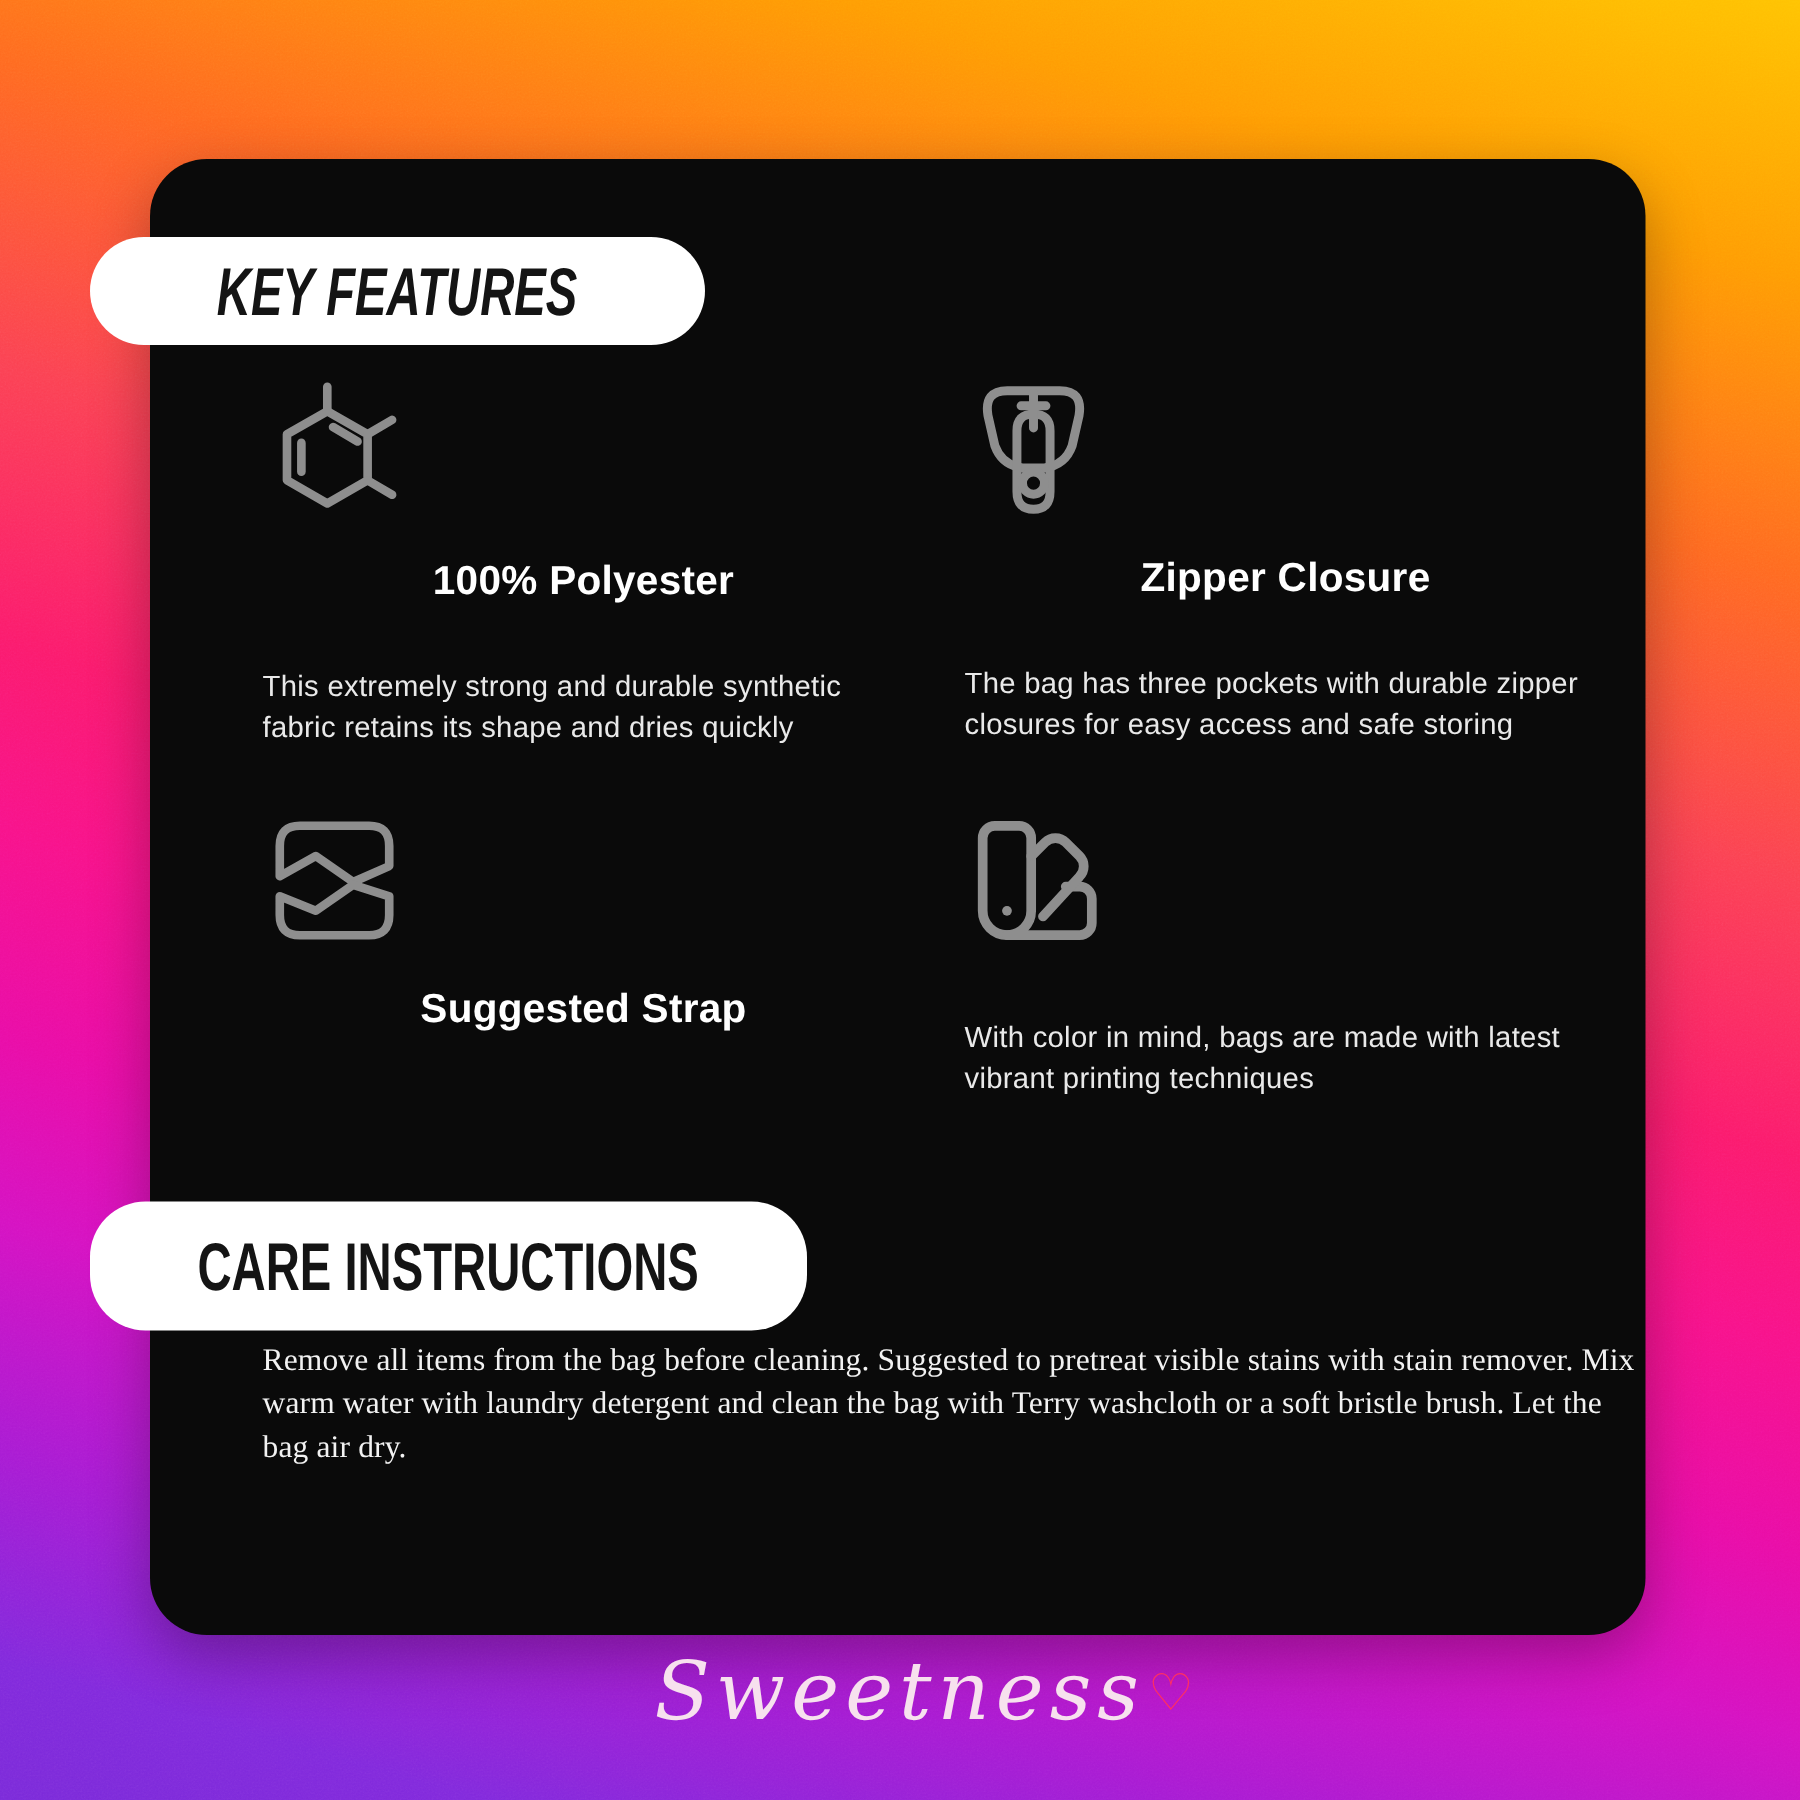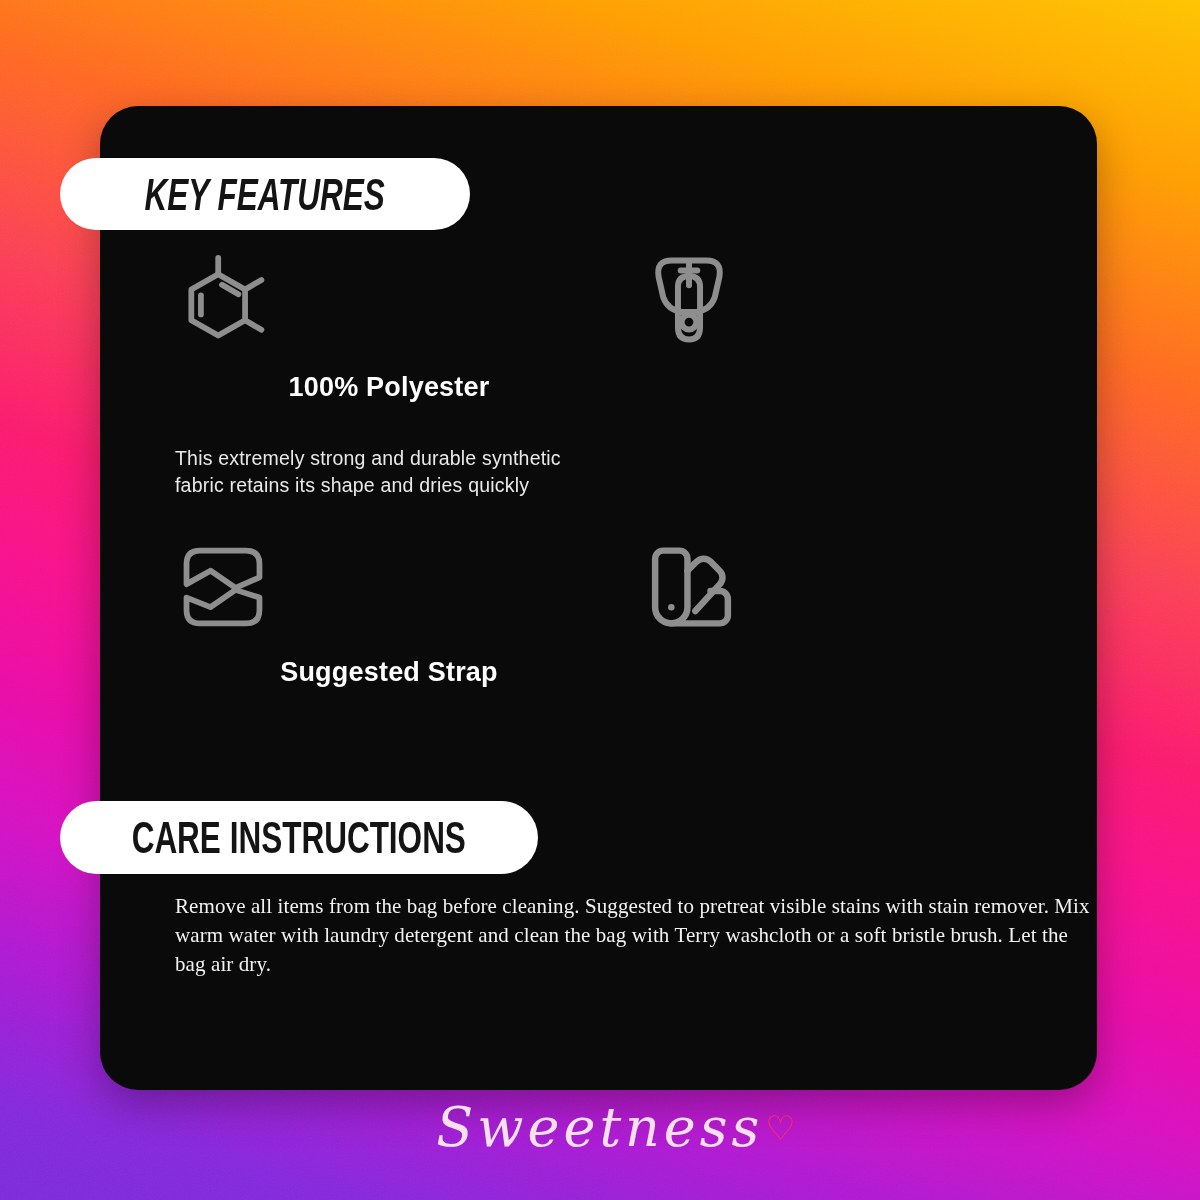--- a/index.html
+++ b/index.html
@@ -31,21 +31,21 @@
     position:absolute;left:100px;top:106px;width:997px;height:984px;
     background:var(--card-bg,#0a0a0a);border-radius:38px;
     box-shadow:0 14px 40px rgba(0,0,0,.30);
   }
 
   .pill{
     position:absolute;background:var(--pill-bg,#fff);display:flex;
     align-items:center;justify-content:center;z-index:3;
   }
   .pill-kf{left:60px;top:158px;width:410px;height:72px;border-radius:36px;font-style:italic;}
-  .pill-ci{left:60px;top:801px;width:478px;height:73px;border-radius:37px;}
+  .pill-ci{left:60px;top:801px;width:478px;height:86px;border-radius:37px;}
   .pill-text{
     font-weight:900;font-size:45px;color:var(--heading-text,#141414);
     letter-spacing:0px;transform:scaleX(.70);transform-origin:center;
     white-space:nowrap;line-height:1;
   }
 
   .feature{position:absolute;width:428px;z-index:2;}
   .f1{left:175px;top:252px;}
   .f2{left:643px;top:250px;}
   .f3{left:175px;top:537px;}
@@ -121,20 +121,22 @@
     <svg width="92" height="100" viewBox="0 0 100 100">
       <g class="stroke-icon" stroke-width="6.5">
         <path d="M 31 7 L 69 7 Q 86 7 83 25 L 78 47 Q 73 61 58 63 L 42 63 Q 27 61 22 47 L 17 25 Q 14 7 31 7 Z"></path>
         <path d="M 38 36 Q 38 24 50 24 Q 62 24 62 36 L 62 80 Q 62 93 50 93 Q 38 93 38 80 Z"></path>
         <line x1="50" y1="9" x2="50" y2="34"></line>
         <line x1="41" y1="18" x2="59" y2="18"></line>
         <circle cx="50" cy="74" r="8"></circle>
       </g>
     </svg>
   </span>
+  <h3>Zipper Closure</h3>
+  <p>The bag has three pockets with durable zipper closures for easy access and safe storing</p>
 </div>
 
 <div class="feature f3">
   <span class="icon">
     <svg width="96" height="100" viewBox="0 0 100 100">
       <g class="stroke-icon" stroke-width="6">
         <path d="M 12 47 L 12 26 Q 12 12 26 12 L 74 12 Q 88 12 88 26 L 88 40 L 63 51 L 37 33 Z"></path>
         <path d="M 12 61 L 37 71 L 63 53 L 88 61 L 88 74 Q 88 88 74 88 L 26 88 Q 12 88 12 74 Z"></path>
       </g>
     </svg>
@@ -146,20 +148,21 @@
   <span class="icon">
     <svg width="97" height="100" viewBox="0 0 24 24">
       <g class="stroke-icon" stroke-width="1.6">
         <path d="M11 17a4 4 0 0 1-8 0V5a2 2 0 0 1 2-2h4a2 2 0 0 1 2 2Z"></path>
         <path d="M16.7 13H19a2 2 0 0 1 2 2v4a2 2 0 0 1-2 2H7"></path>
         <path d="m11 8 2.3-2.3a2.4 2.4 0 0 1 3.404.004L18.96 7.96a2.4 2.4 0 0 1 .001 3.406L12.94 17.94"></path>
         <path d="M7 17h.01"></path>
       </g>
     </svg>
   </span>
+  <p>With color in mind, bags are made with latest vibrant printing techniques</p>
 </div>
 
 <div class="pill pill-ci">
   <span class="pill-text">CARE INSTRUCTIONS</span>
 </div>
 
 <p class="care-text">Remove all items from the bag before cleaning. Suggested to pretreat visible stains with stain remover. Mix warm water with laundry detergent and clean the bag with Terry washcloth or a soft bristle brush. Let the bag air dry.</p>
 
 <div class="logo">
   <span>Sweetness</span><span class="heart">♡</span>

